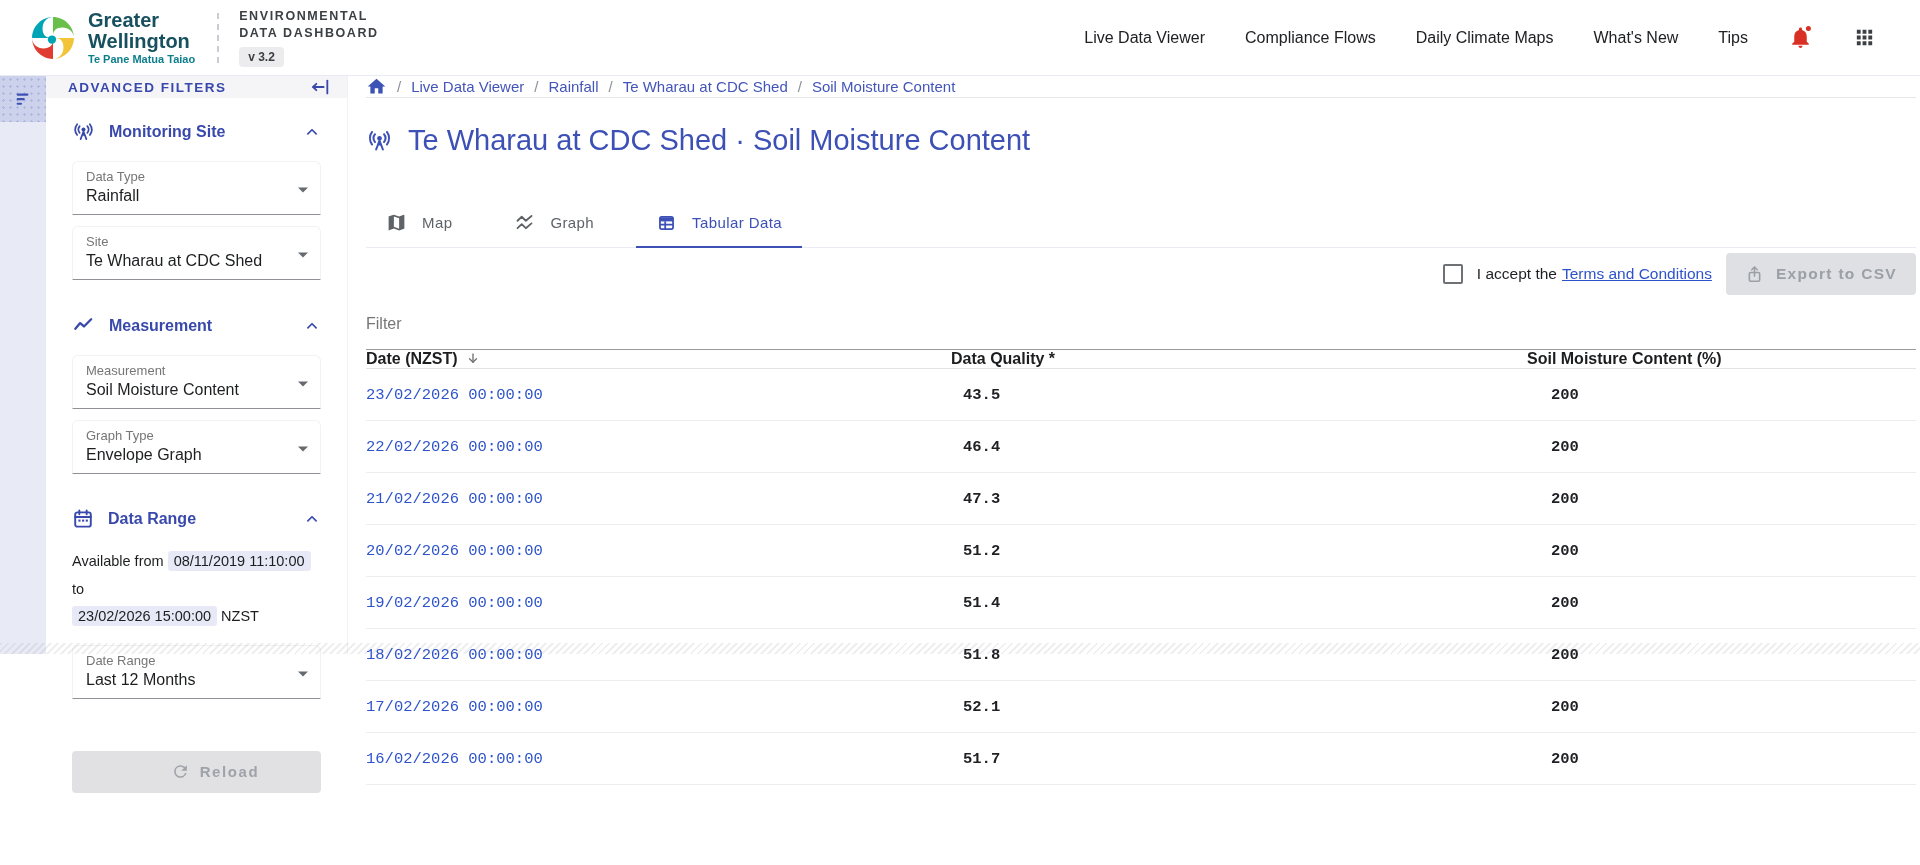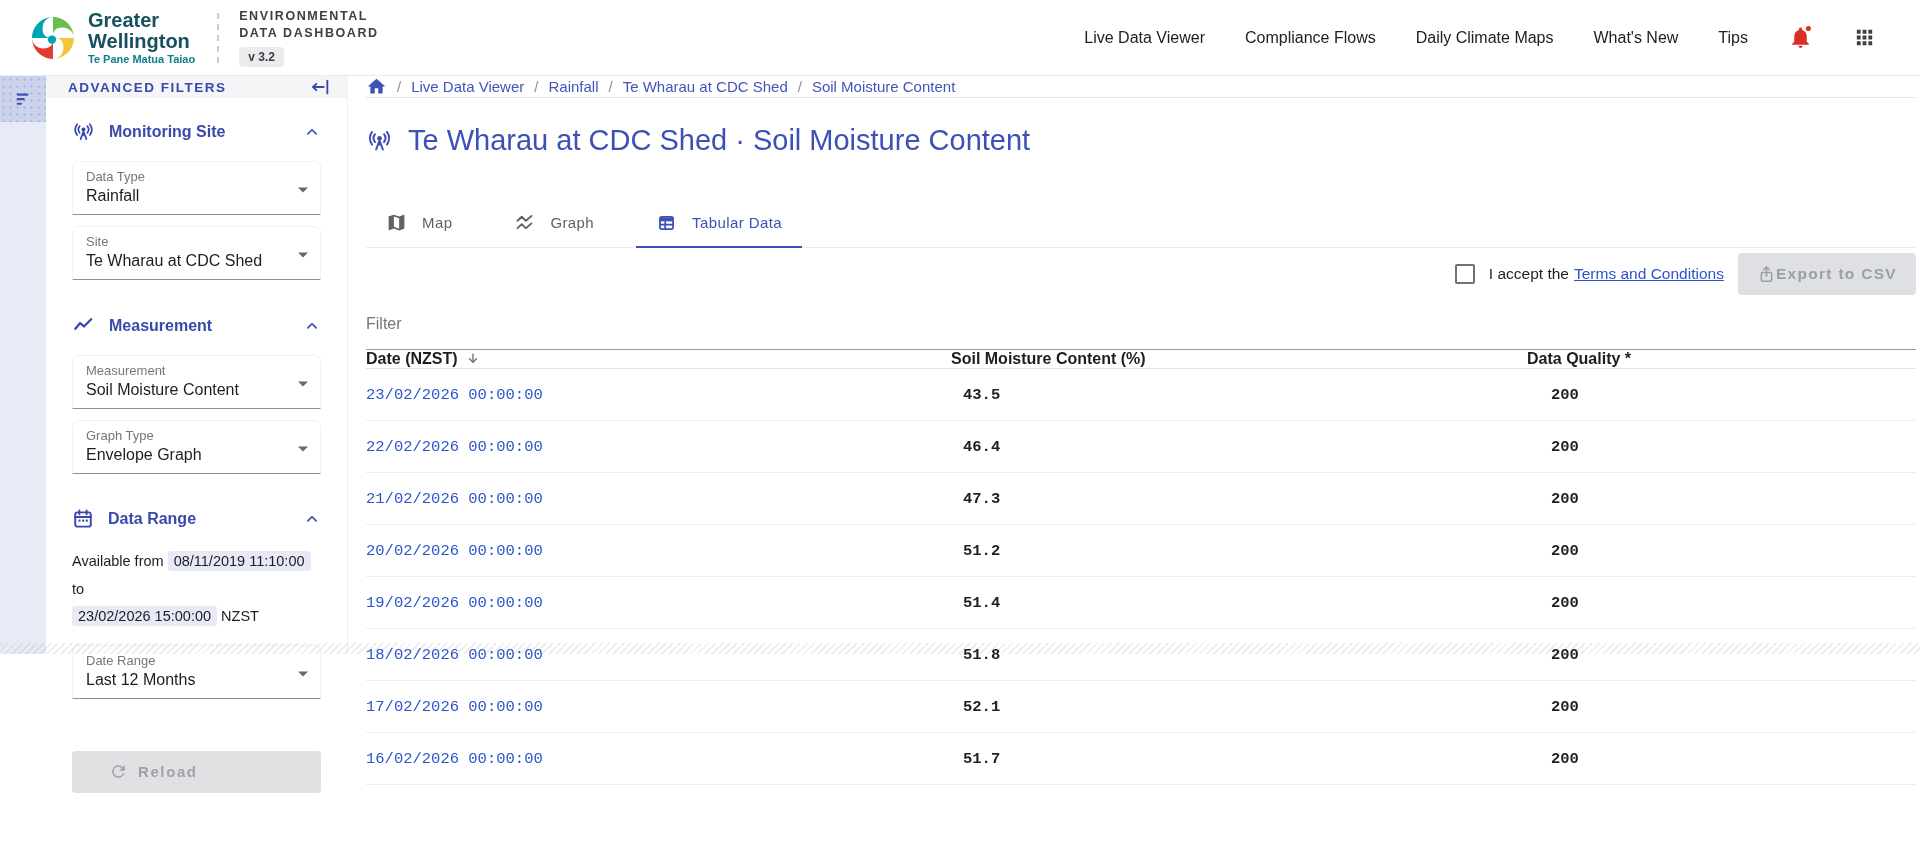--- a/index.html
+++ b/index.html
@@ -38,21 +38,21 @@
   .sec .sec-label { flex:1; font-size:16px; font-weight:700; color:#3949ab; }
   .field { position:relative; margin-bottom:11px; padding:7px 30px 9px 13px;
     border:1px solid #f2f2f5; border-bottom:1px solid #8f9196; border-radius:6px 6px 0 0;
     background:#fff; cursor:pointer; }
   .field .f-label { font-size:13px; color:#767676; }
   .field .f-value { font-size:16px; color:#1d1e20; margin-top:3px; white-space:nowrap; }
   .field .caret { position:absolute; right:11px; top:24px; }
   .avail { font-size:14.5px; color:#1d1e20; line-height:1.9; margin:0 0 14px; }
   .chip { background:#e7e9f7; border-radius:3px; padding:2px 6px; white-space:nowrap; }
   .reload-btn { margin-top:52px; height:42px; width:100%; background:#e1e1e4; border:0; border-radius:4px;
-    display:flex; align-items:center; justify-content:flex-start; gap:10px; color:#9fa3a9;
+    display:flex; align-items:center; justify-content:center; gap:10px; color:#9fa3a9;
     font-size:15px; font-weight:700; letter-spacing:1.6px; font-family:inherit; cursor:default;padding-left:37px; }
 
   
   .content { flex:1; min-width:0; padding:0 4px 0 18px; display:flex; flex-direction:column; }
   .breadcrumb { height:46px; display:flex; align-items:center; gap:10px; border-bottom:1px solid #e6e6e9;
     font-size:15px; }
   .crumb { color:#4355b9; cursor:pointer; white-space:nowrap; }
   .crumb-sep { color:#8a8f98; }
   .title-row { display:flex; align-items:center; gap:15px; margin-top:26px; color:#3c50b5; }
   .page-title { font-size:29px; font-weight:500; color:#3c50b5; }
@@ -61,21 +61,21 @@
   .tab { position:relative; height:50px; display:flex; align-items:center; gap:15px; padding:0 20px;
     margin-right:22px; font-size:15px; font-weight:400; letter-spacing:0.4px; color:#5f6368; cursor:pointer; }
   .tab.active { color:#3c50b5; }
   .tab.active::after { content:""; position:absolute; left:0; right:0; bottom:-1px; height:2.5px; background:#3c50b5; }
 
   .export-row { display:flex; align-items:center; justify-content:flex-end; gap:14px; height:64px; margin-top:5px; }
   .checkbox { width:20px; height:20px; border:2px solid #6e7276; border-radius:2px; background:#fff; cursor:pointer; }
   .accept-label { font-size:15.5px; color:#1f2023; }
   .terms-link { color:#2d53cb; text-decoration:underline; margin-left:5px; cursor:pointer; }
   .export-btn { height:42px; background:#dfe0e3; border:0; border-radius:4px; padding:0 19px;
-    display:flex; align-items:center; color:#9aa0a6; font-size:15.5px; font-weight:600;
+    display:flex; align-items:center; gap:12px; color:#9aa0a6; font-size:15.5px; font-weight:600;
     letter-spacing:1.3px; font-family:inherit; cursor:default; }
 
   .filter-wrap { margin-top:14px; }
   .filter-input { width:100%; border:0; border-bottom:1px solid #9b9b9e; outline:none; background:transparent;
     font-size:16px; font-family:inherit; color:#202124; padding:6px 0 16px; }
   .filter-input::placeholder { color:#767676; }
 
   .thead { display:grid; grid-template-columns:585px 576px 1fr; align-items:center; height:60px;
     border-bottom:1px solid #e3e3e6; font-size:16px; font-weight:600; color:#1c1d1f; }
   .th { display:flex; align-items:center; gap:7px; }
@@ -367,24 +367,24 @@
         <div class="th">
           <span>Date (NZST)</span>
           <span>
             <svg width="16" height="16" viewBox="0 0 24 24" fill="none" stroke="#757575" stroke-width="2.1" stroke-linecap="round" stroke-linejoin="round">
               <path d="M12 4.5v12.5"></path>
                 <path d="M6.8 11.8 12 17l5.2-5.2"></path>
             </svg>
           </span>
         </div>
         <div class="th">
+          <span>Data Quality *</span>
+        </div>
+        <div class="th">
           <span>Soil Moisture Content (%)</span>
-        </div>
-        <div class="th">
-          <span>Data Quality *</span>
         </div>
       </div>
 
       <div>
         <div class="trow">
           <span class="td-date">23/02/2026 00:00:00</span>
           <span class="td-num">43.5</span>
           <span class="td-num">200</span>
         </div>
         <div class="trow">

